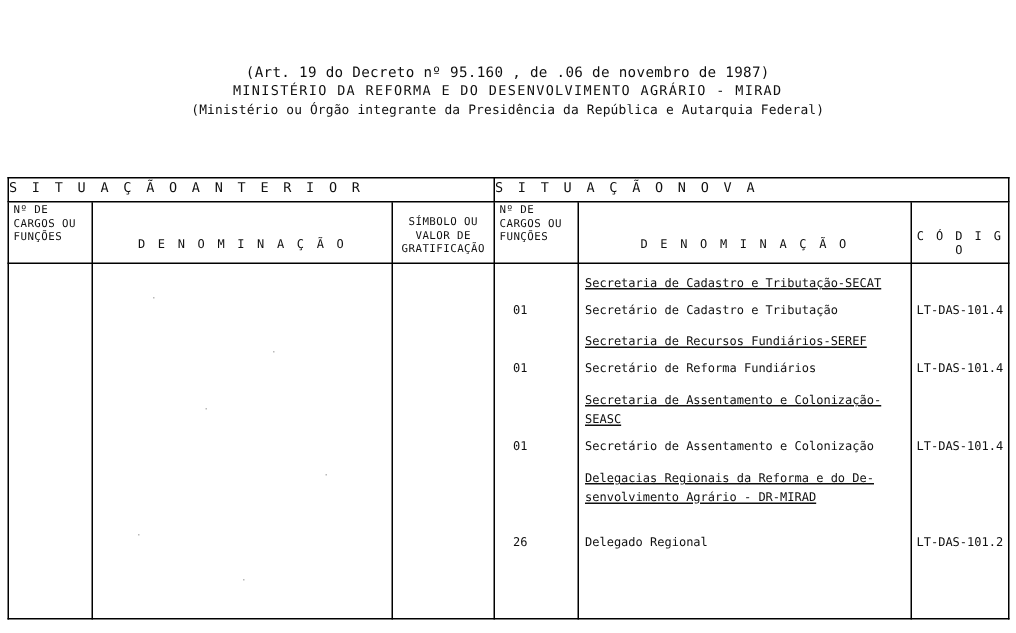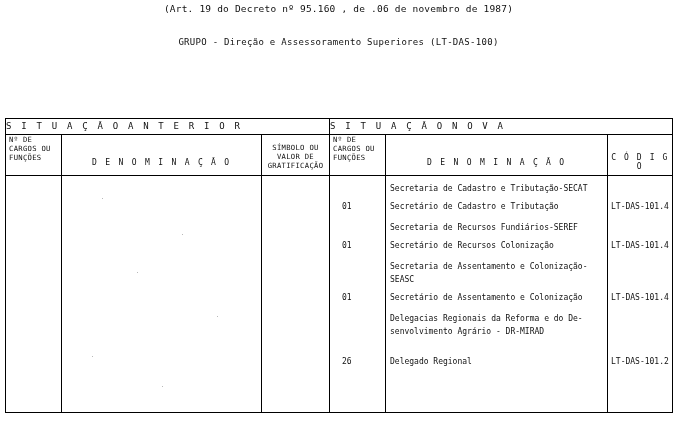--- a/index.html
+++ b/index.html
@@ -24,21 +24,21 @@
   .header {
     text-align: center;
     padding-top: 2px;
   }
   .hdr-line {
     font-size: 9.5px;
     letter-spacing: 0.2px;
     line-height: 13px;
     white-space: nowrap;
   }
-  .hdr-line.l1 { font-size: 9.5px; }
+  .hdr-line.l1 { font-size: 9.5px; margin-top: 40px; }
   .hdr-line.l2 { font-size: 9px; letter-spacing: 0.9px; }
   .hdr-line.l3 { font-size: 8.6px; letter-spacing: 0.1px; }
   .hdr-gap { height: 7px; }
   .hdr-line.l4 { font-size: 8.6px; letter-spacing: 0.8px; }
   .hdr-line.l5 { font-size: 9.5px; letter-spacing: 2.6px; }
   .hdr-line.l6 { font-size: 9px; letter-spacing: 0.3px; }
 
   
   .tbl-wrap {
     position: absolute;
@@ -96,20 +96,21 @@
 
   
   .entry {
     position: absolute;
     left: 4px;
     font-size: 8px;
     line-height: 13px;
     white-space: nowrap;
   }
   .entry.u {
+    text-decoration: underline;
   }
   .num {
     position: absolute;
     left: 12px;
     font-size: 8px;
     line-height: 13px;
   }
   .code {
     position: absolute;
     left: 3px;
@@ -126,24 +127,25 @@
     background: #b9b9b9;
   }
 </style>
 </head>
 <body>
 
 <div class="page">
 
   <div class="header">
     <div class="hdr-line l1">(Art. 19 do Decreto nº 95.160 , de .06 de novembro de 1987)</div>
+    <div class="hdr-line l2">MINISTÉRIO DA REFORMA E DO DESENVOLVIMENTO AGRÁRIO - MIRAD</div>
+    <div class="hdr-line l3">(Ministério ou Órgão integrante da Presidência da República e Autarquia Federal)</div>
     <div class="hdr-gap"></div>
     <div class="hdr-gap"></div>
     <div class="hdr-gap"></div>
-    <div class="hdr-line l6">GRUPO - Direção e Assessoramento Superiores (LT-DAS-100)</div>
   </div>
 
   <div class="tbl-wrap">
     <table class="doc">
       <colgroup>
         <col style="width:56px">
         <col style="width:200px">
         <col style="width:68px">
         <col style="width:56px">
         <col style="width:222px">
@@ -204,21 +206,21 @@
               <span class="num" style="top:115px">01</span>
               <span class="num" style="top:179px">26</span>
             </div>
           </td>
           <td>
             <div class="cell-inner">
               <span class="entry u" style="top:6px">Secretaria de Cadastro e Tributação-SECAT</span>
               <span class="entry" style="top:24px">Secretário de Cadastro e Tributação</span>
 
               <span class="entry u" style="top:45px">Secretaria de Recursos Fundiários-SEREF</span>
-              <span class="entry" style="top:63px">Secretário de Recursos Colonização</span>
+              <span class="entry" style="top:63px">Secretário de Reforma Fundiários</span>
 
               <span class="entry u" style="top:84px">Secretaria de Assentamento e Colonização-</span>
               <span class="entry u" style="top:97px">SEASC</span>
               <span class="entry" style="top:115px">Secretário de Assentamento e Colonização</span>
 
               <span class="entry u" style="top:136px">Delegacias Regionais da Reforma e do De-</span>
               <span class="entry u" style="top:149px">senvolvimento Agrário - DR-MIRAD</span>
               <span class="entry" style="top:179px">Delegado Regional</span>
             </div>
           </td>

